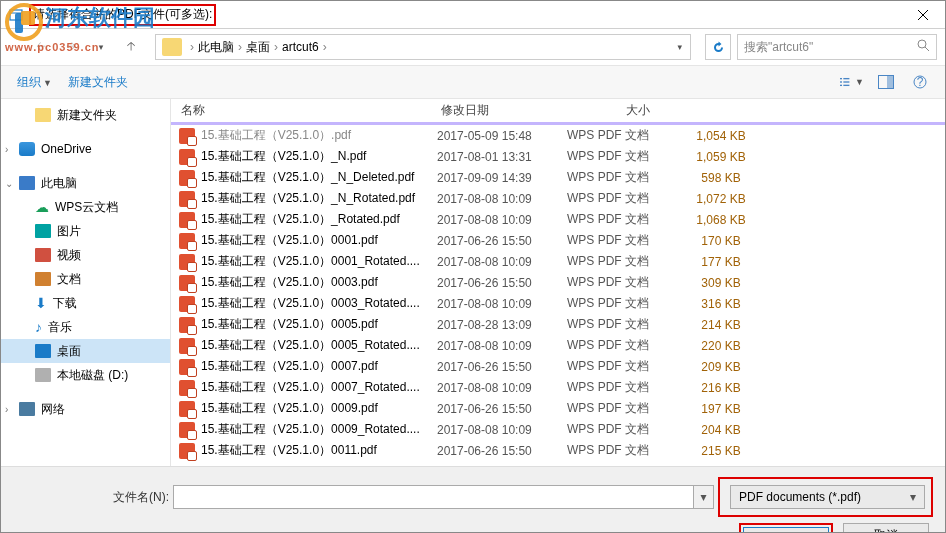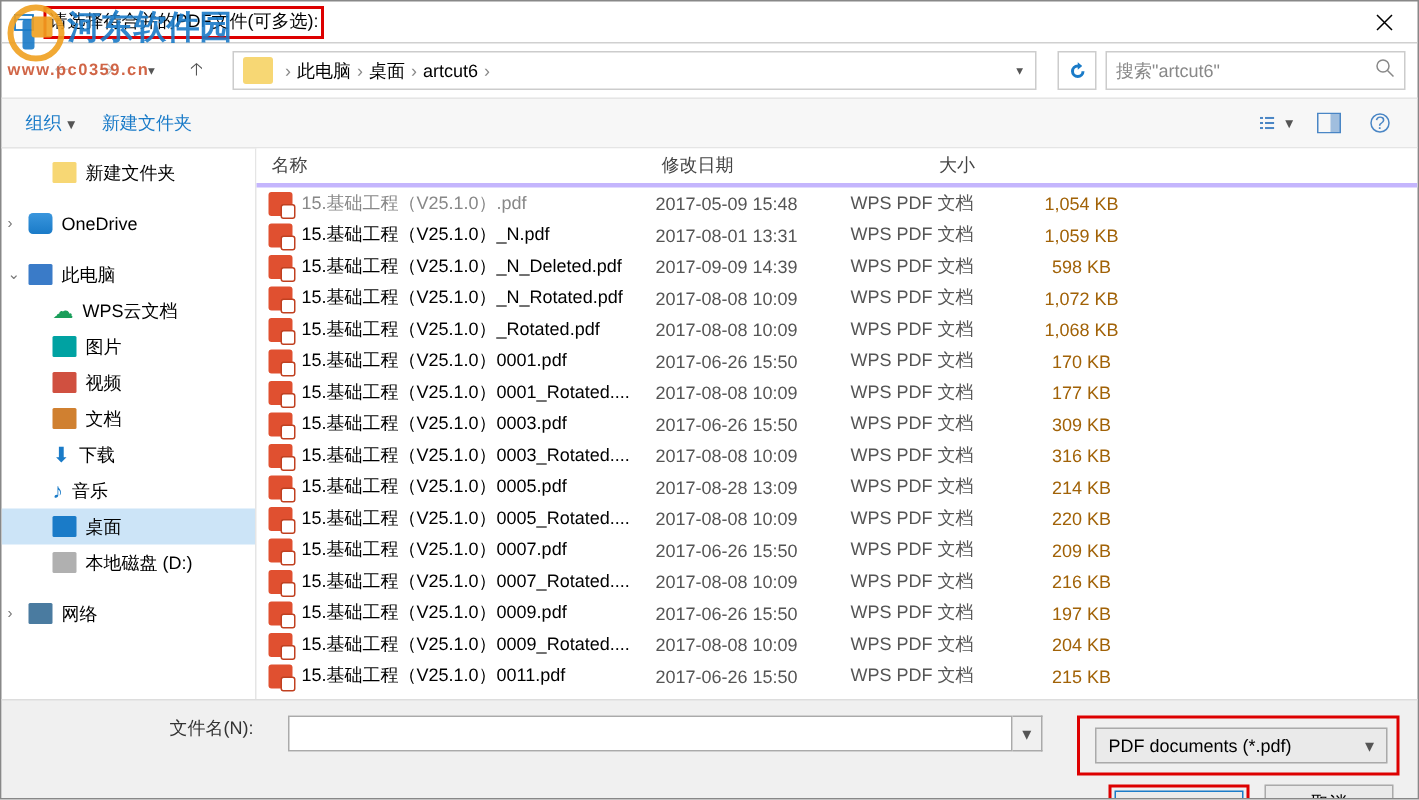--- a/index.html
+++ b/index.html
@@ -65,21 +65,21 @@
 .filerow { height: 21px; display: flex; align-items: center; padding-left: 8px; }
 .filerow .fico { width: 16px; height: 16px; background: #e05030; border-radius: 2px; margin-right: 6px; position: relative; flex-shrink: 0; }
 .filerow .fico::after { content: ""; position: absolute; right: -2px; bottom: -2px; width: 8px; height: 8px; background: #fff; border: 1px solid #c04020; border-radius: 2px; }
 .filerow .fname { width: 236px; overflow: hidden; text-overflow: ellipsis; white-space: nowrap; }
 .filerow .fdate { width: 130px; color: #555; }
 .filerow .ftype { width: 110px; color: #555; }
 .filerow .fsize { width: 88px; text-align: center; color: #a16207; }
 .filerow.cut { color: #888; }
 
 .bottombar { position: absolute; bottom: 0; left: 0; right: 0; height: 66px; background: #f0f0f0; border-top: 1px solid #ddd; padding: 6px 12px; }
-.fnrow { display: flex; align-items: flex-start; gap: 23px; margin-bottom: 6px; margin-top: 4px; }
+.fnrow { display: flex; align-items: center; gap: 4px; margin-bottom: 6px; margin-top: 4px; }
 .fnrow .lab { color: #333; margin-left: 100px; }
 .fninput { flex: 1; height: 24px; border: 1px solid #aaa; background: #fff; padding: 0 6px; }
 .fninput-wrap { flex: 1; position: relative; display: flex; }
 .fninput-drop { width: 20px; height: 24px; border: 1px solid #aaa; border-left: none; display:flex; align-items:center; justify-content:center; color:#555; }
 .filter { width: 195px; height: 24px; border: 1px solid #aaa; background: #eaeaea; display: flex; align-items: center; padding: 0 8px; margin-left: 4px; }
 .filter .dd { margin-left: auto; color: #555; }
 .red-box-filter { border: 2px solid #d00; padding: 6px; display: flex; }
 .btnrow { display: flex; justify-content: flex-end; gap: 10px; padding-right: 4px; }
 .btn { width: 86px; height: 24px; border: 1px solid #aaa; background: #eaeaea; display: flex; align-items: center; justify-content: center; }
 .btn.primary-wrap { border: 2px solid #d00; padding: 2px; width: auto; height: auto; background: transparent; }

